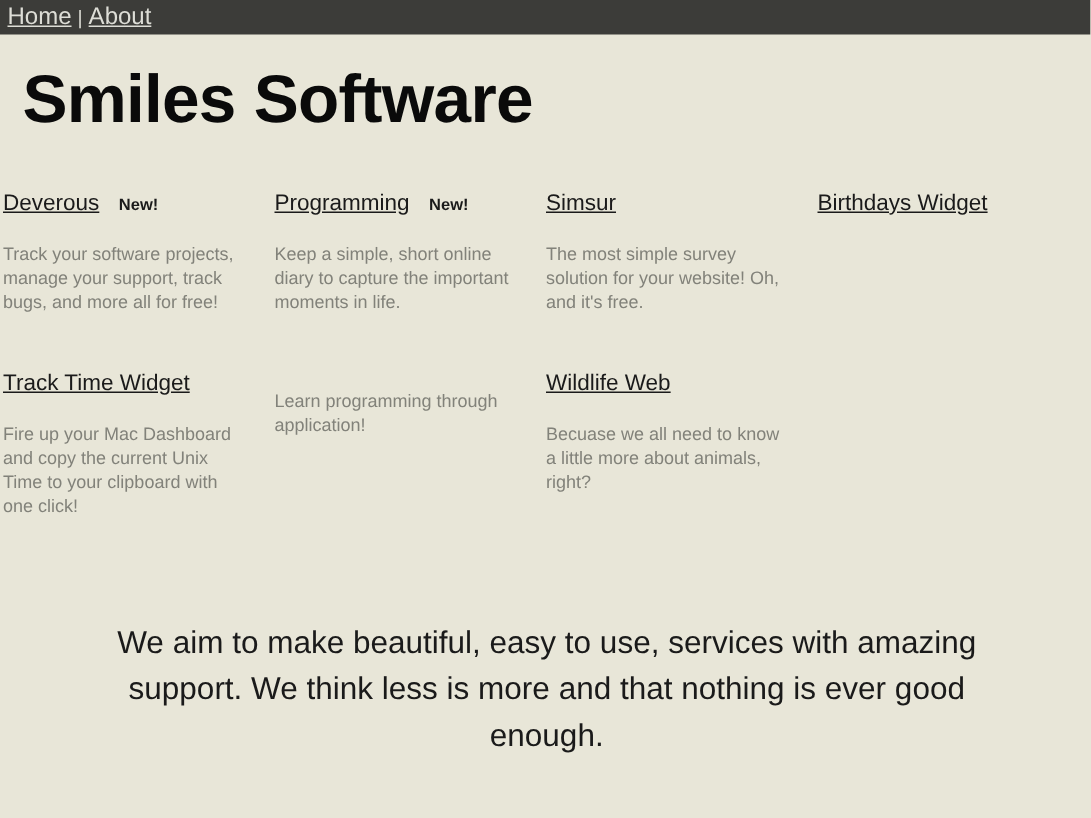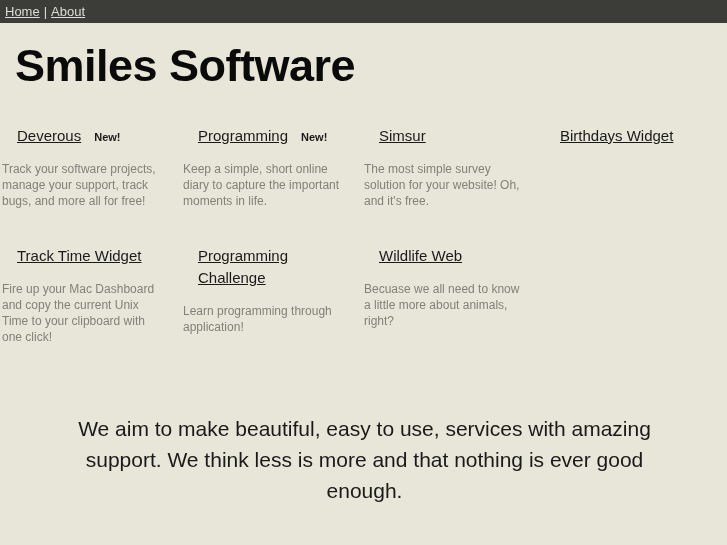--- a/index.html
+++ b/index.html
@@ -20,21 +20,21 @@
   .navbar {
     height: 23px;
     background: #3c3c39;
     display: flex;
     align-items: center;
     padding: 0 0 0 5px;
     box-sizing: border-box;
   }
   .navbar a {
     color: #ddddd6;
-    font-size: 13px;
+    font-size: 16px;
     text-decoration: underline;
     line-height: 23px;
   }
   .nav-sep {
     color: #ddddd6;
     font-size: 13px;
     padding: 0 4px;
     line-height: 23px;
   }
 
@@ -65,21 +65,20 @@
   }
   .row-two {
     margin-top: 36px;
   }
 
   .prod-head {
     display: flex;
     align-items: baseline;
     gap: 13px;
     min-height: 18px;
-    margin-left: 15px;
   }
   .prod-title {
     font-size: 15px;
     color: #1a1a1a;
     text-decoration: underline;
     line-height: 22px;
     font-weight: normal;
     margin: 0;
   }
   .badge {
@@ -159,24 +158,20 @@
 
     <div class="product">
       <div class="prod-head">
         <a class="prod-title" href="#">Track Time Widget</a>
         <span class="badge"></span>
       </div>
       <p class="prod-desc">Fire up your Mac Dashboard and copy the current Unix Time to your clipboard with one click!</p>
     </div>
 
     <div class="product">
-      <div class="prod-head">
-        <a class="prod-title" href="#">Programming Challenge</a>
-        <span class="badge"></span>
-      </div>
       <p class="prod-desc">Learn programming through application!</p>
     </div>
 
     <div class="product">
       <div class="prod-head">
         <a class="prod-title" href="#">Wildlife Web</a>
         <span class="badge"></span>
       </div>
       <p class="prod-desc">Becuase we all need to know a little more about animals, right?</p>
     </div>

